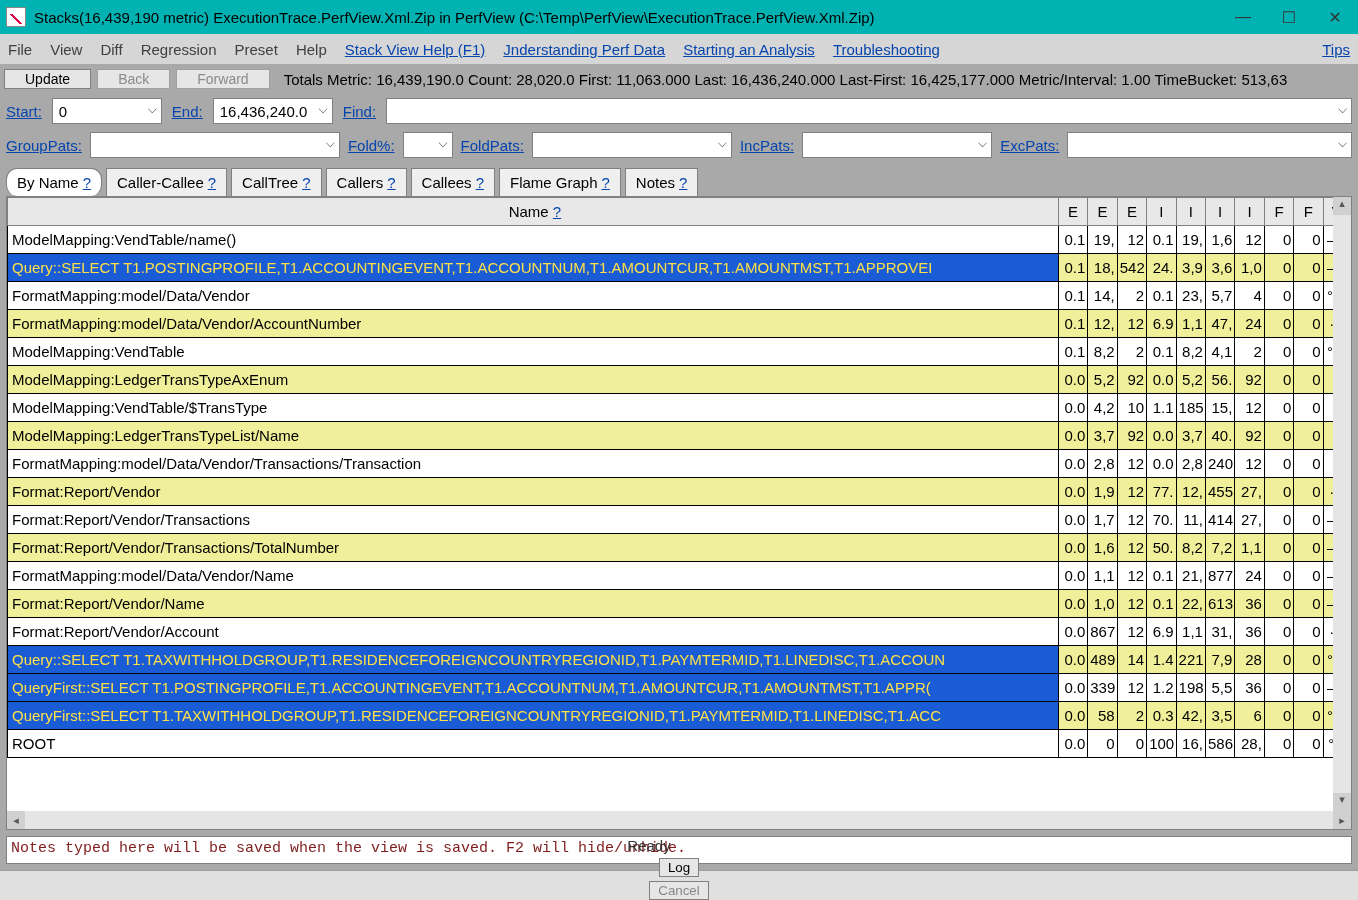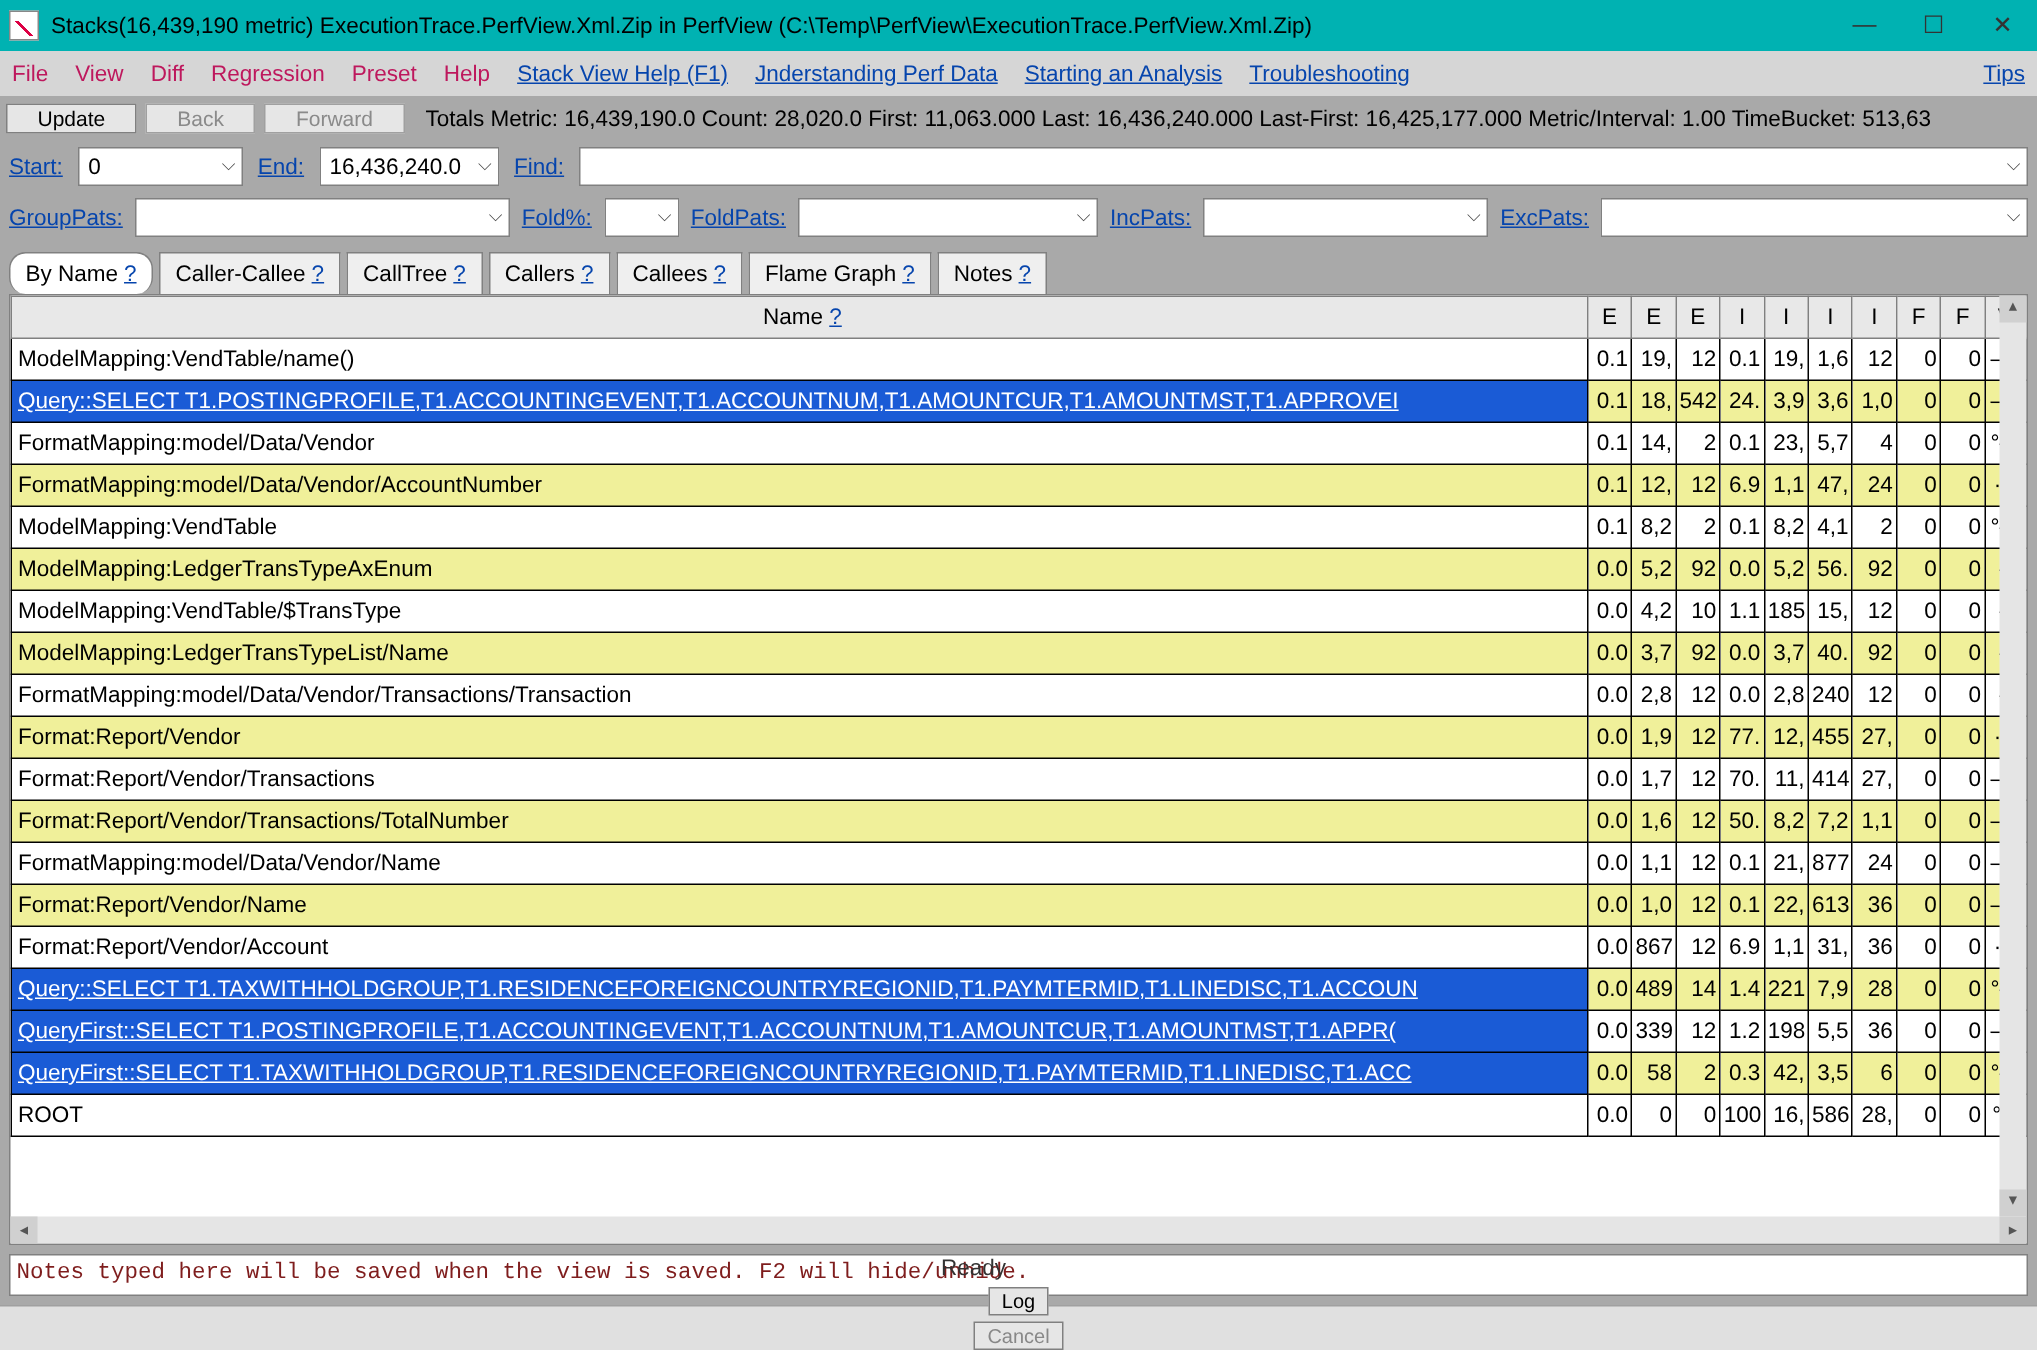--- a/index.html
+++ b/index.html
@@ -45,21 +45,21 @@
   
   .menubar {
     background: #d6d6d6;
     height: 30px;
     display: flex;
     align-items: center;
     gap: 18px;
     padding: 0 8px;
     font-size: 15px;
   }
-  .menubar .menuitem { color: #be185d; }
+  .menubar .menuitem { color: #404040; }
   .menubar .link { color: #0645ad; text-decoration: underline; }
   
   .tbar1 {
     background: #a9a9a9;
     height: 30px;
     display: flex;
     align-items: center;
     padding: 0 4px;
     gap: 6px;
     font-size: 15px;
@@ -149,21 +149,21 @@
     white-space: nowrap;
     overflow: hidden;
     text-align: left;
     height: 28px;
   }
   th { background: #e8e8e8; font-weight: normal; border-color:#808080; }
   th.name-col { text-align:center; padding-left:6px;margin-left:24px; }
   td.name { padding-left:4px; }
   td.num { text-align: right; padding-right:2px; }
   tr.striped td { background: #f0f09a; }
-  tr.sel td.name { background: #1a5bd6; color: #ffffff; text-decoration: underline; }
+  tr.sel td.name { background: #1a5bd6; color: #fde047; }
   
   .vscroll {
     position:absolute; right:0; top:0; bottom:18px; width:18px;
     background:#e5e5e5;
     display:flex; flex-direction:column; justify-content:space-between;
   }
   .vscroll .arr, .hscroll .arr { background:#d0d0d0; text-align:center; font-size:11px; color:#555; }
   .vscroll .arr { height:18px; }
   .hscroll { position:absolute; left:0; right:0; bottom:0; height:18px; background:#e5e5e5; display:flex; justify-content:space-between; }
   .hscroll .arr { width:18px; line-height:18px; }

